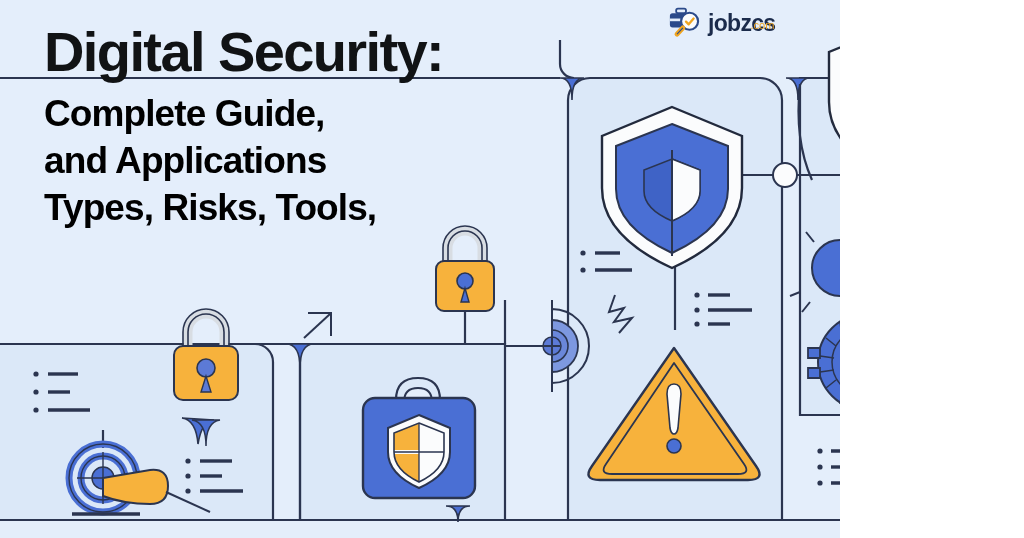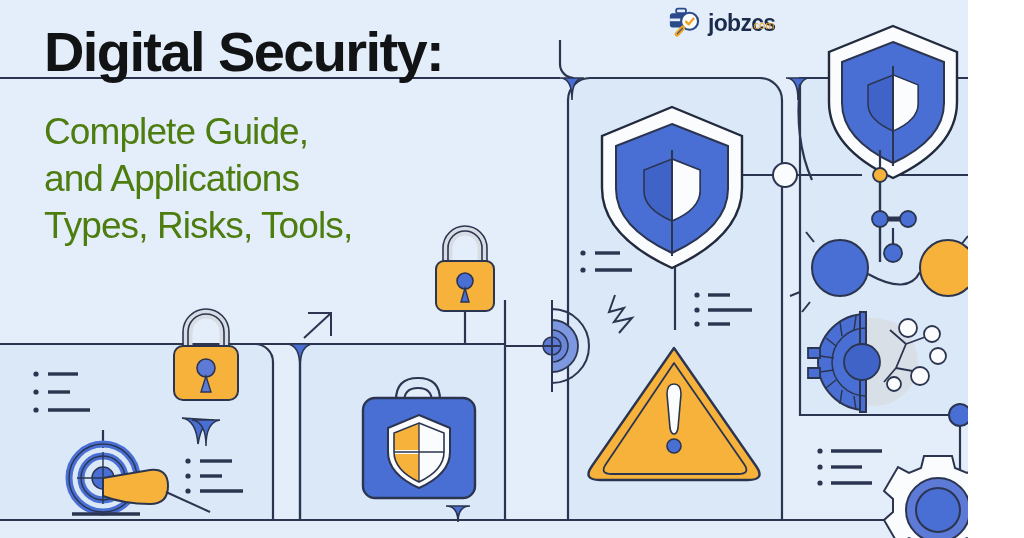--- a/index.html
+++ b/index.html
@@ -3,21 +3,21 @@
 <meta charset="utf-8">
 <style>
   * { box-sizing: border-box; margin: 0; padding: 0; }
   html, body {
     width: 1024px; height: 538px;
     overflow: hidden;
     font-family: "Liberation Sans", sans-serif;
   }
   #banner {
     position: relative;
-    width: 968px; height: 538px;
+    width: 840px; height: 538px;
     background: #e4eefb;
     overflow: hidden;
   }
   #art {
     position: absolute;
     inset: 0;
     width: 1024px; height: 538px;
   }
   .headline-block {
     position: absolute;
@@ -28,26 +28,26 @@
   }
   #title-main {
     font-size: 56px;
     font-weight: 700;
     letter-spacing: -1.6px;
     line-height: 1.06;
     color: #111315;
     white-space: nowrap;
   }
   #subtitle {
-    margin-top: 28px;
+    margin-top: 10px;
     font-size: 37px;
-    font-weight: 400;
+    font-weight: 700;
     letter-spacing: -0.9px;
     line-height: 1.26;
-    color: #4d7c0f;
+    color: #000000;
   }
   #subtitle .sub-line { display: block; }
   .logo-wrap {
     position: absolute;
     left: 668px; top: 6px;
     display: flex;
     align-items: center;
     gap: 4px;
     z-index: 6;
   }

